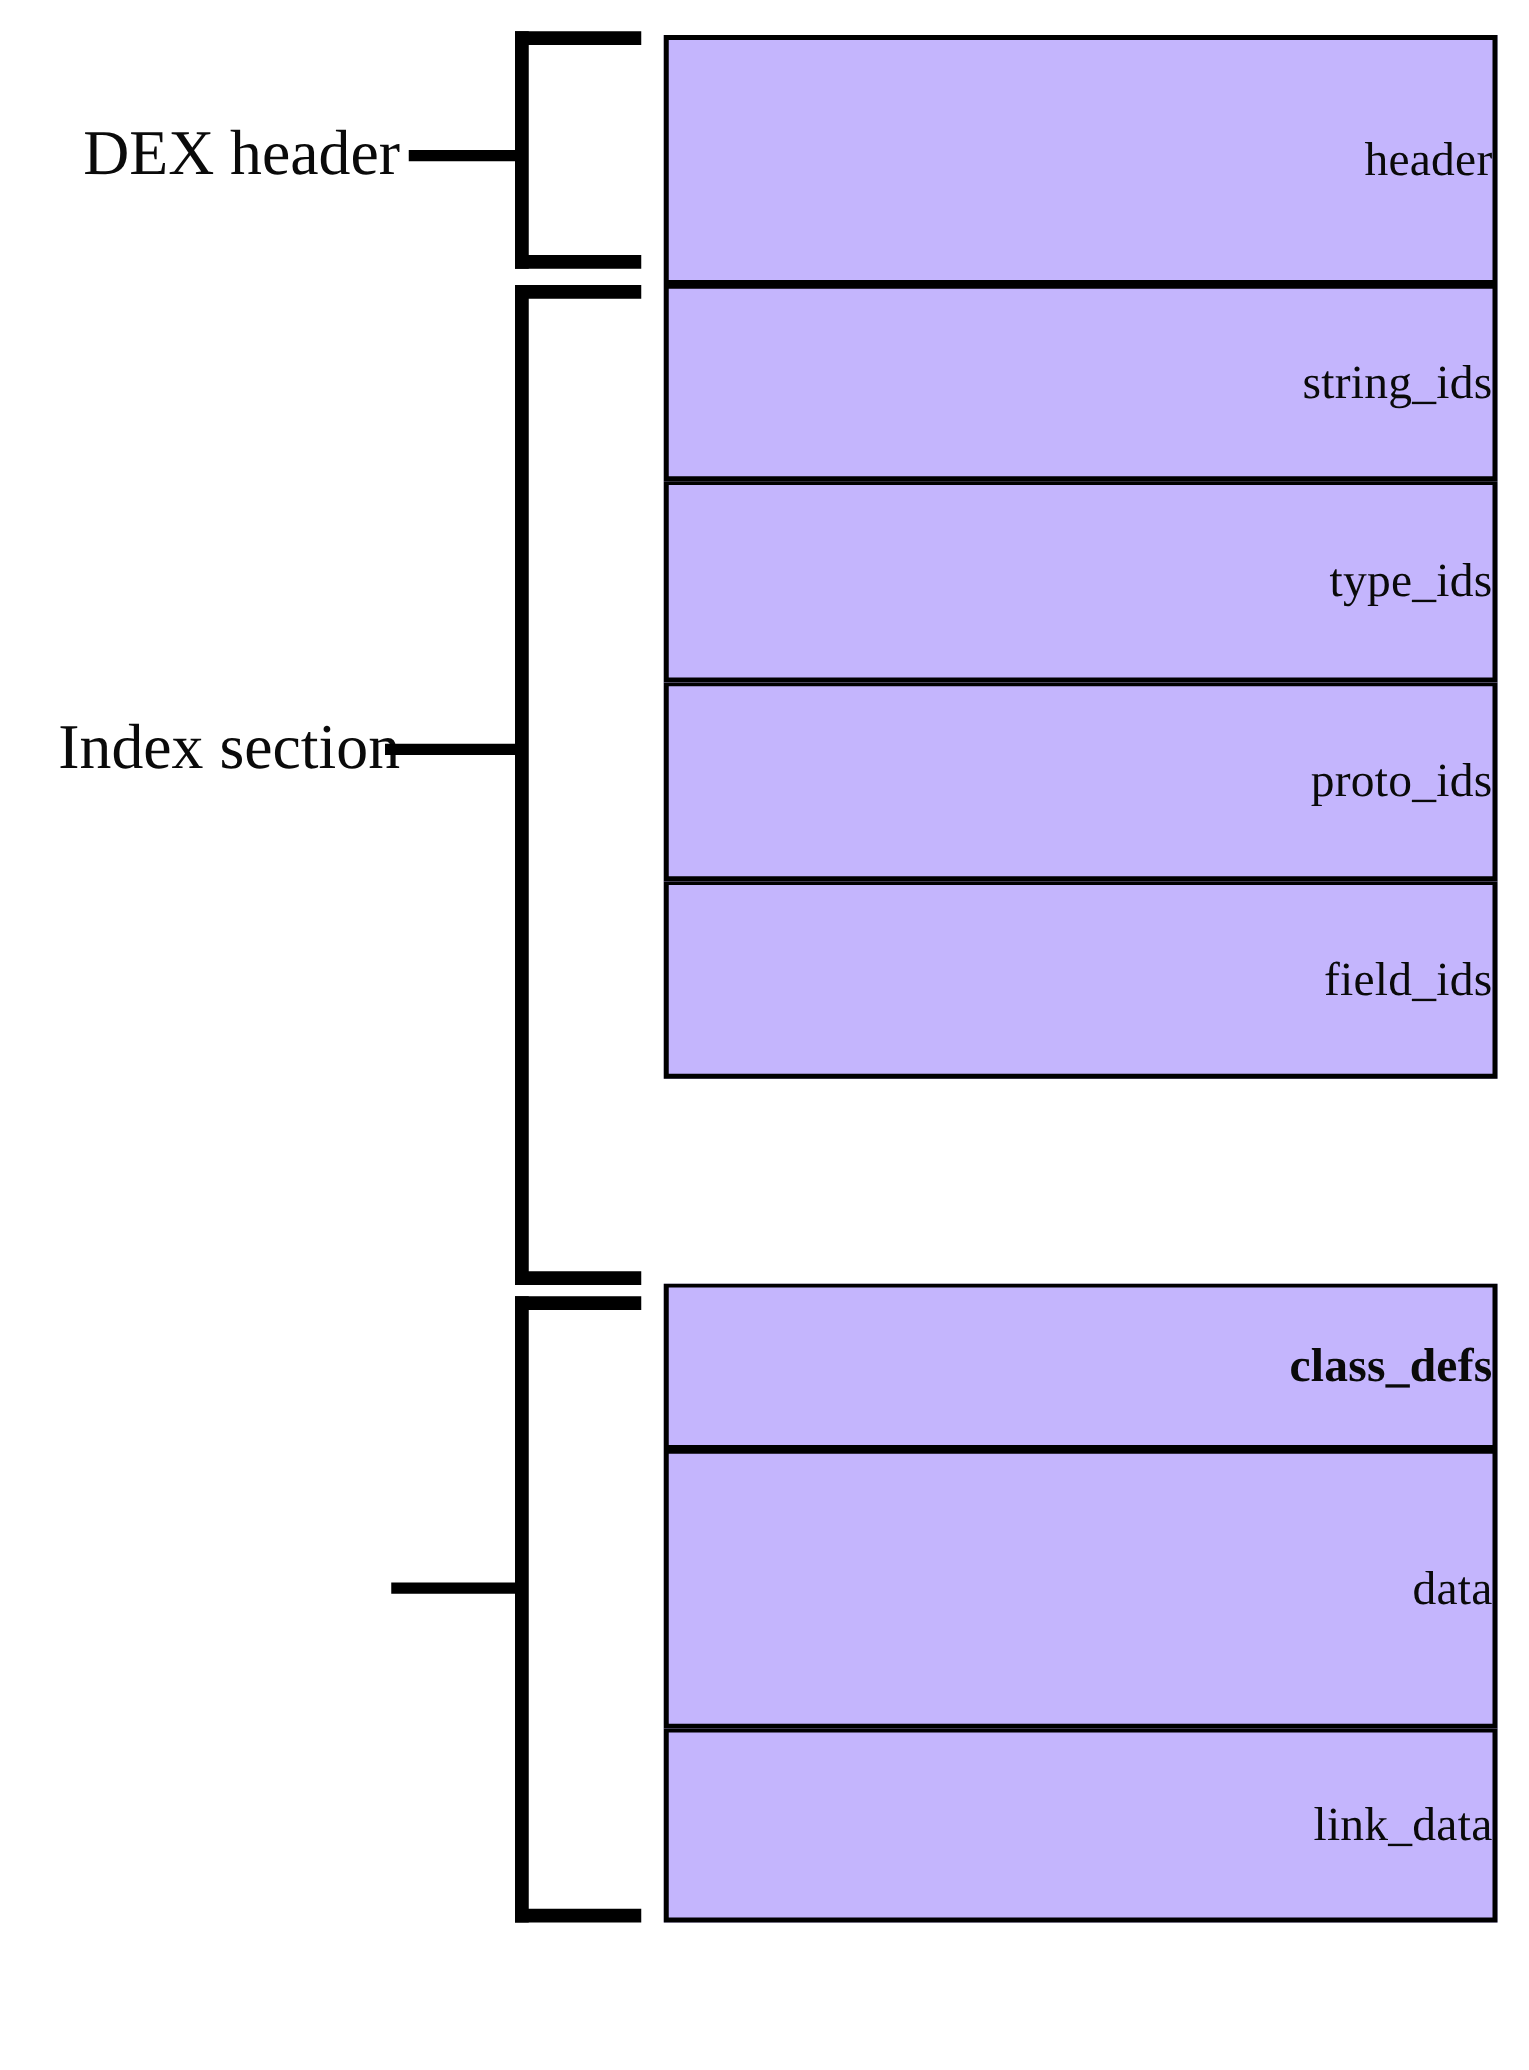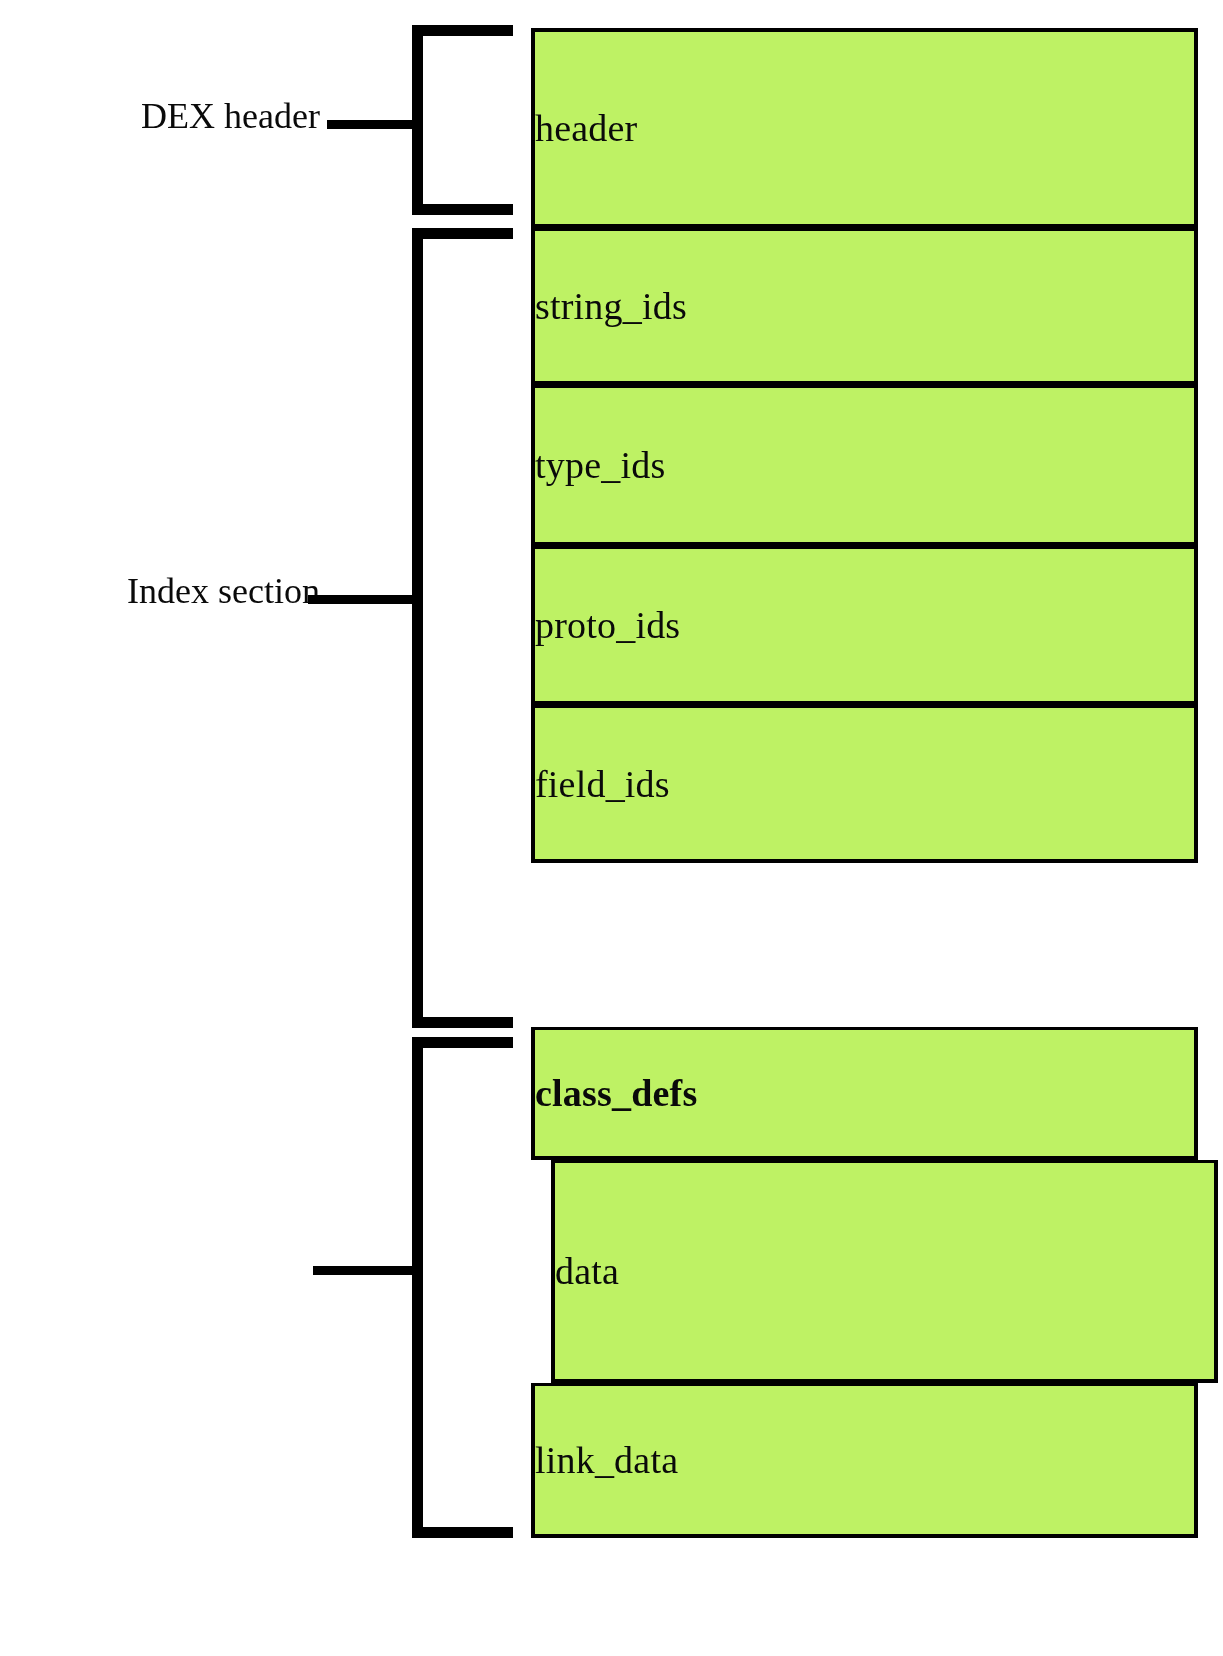--- a/index.html
+++ b/index.html
@@ -21,24 +21,24 @@
     overflow: hidden;
   }
 
   
   .box {
     position: absolute;
     left: 531px;
     width: 667px;
     box-sizing: border-box;
     border: 4px solid #000000;
-    background: #bef264;
+    background: #c4b5fd;
     display: flex;
     align-items: center;
-    justify-content: flex-start;
+    justify-content: flex-end;
   }
   .box + .box { border-top-width: 3px; }
 
   .box-label {
     font-size: 38px;
     line-height: 1;
     letter-spacing: 0.2px;
     color: #0a0a0a;
     white-space: nowrap;
   }
@@ -60,21 +60,21 @@
   
   .leader {
     position: absolute;
     height: 9px;
     background: #000000;
   }
 
   
   .group-label {
     position: absolute;
-    font-size: 36px;
+    font-size: 51px;
     line-height: 1;
     white-space: nowrap;
     color: #0a0a0a;
     text-align: right;
   }
 </style>
 </head>
 <body>
 
 <div id="diagram">
@@ -108,21 +108,21 @@
 
   <div class="box" style="top:546px; height:159px;">
     <span class="box-label">proto_ids</span>
   </div>
 
 
   <div class="box" style="top:1027px; height:133px;font-weight:bold;">
     <span class="box-label">class_defs</span>
   </div>
 
-  <div class="box" style="top:1160px; height:223px;margin-left:20px;">
+  <div class="box" style="top:1160px; height:223px;">
     <span class="box-label">data</span>
   </div>
 
   <div class="box" style="top:1383px; height:155px;">
     <span class="box-label">link_data</span>
   </div>
 
 </div>
 
 </body></html>

